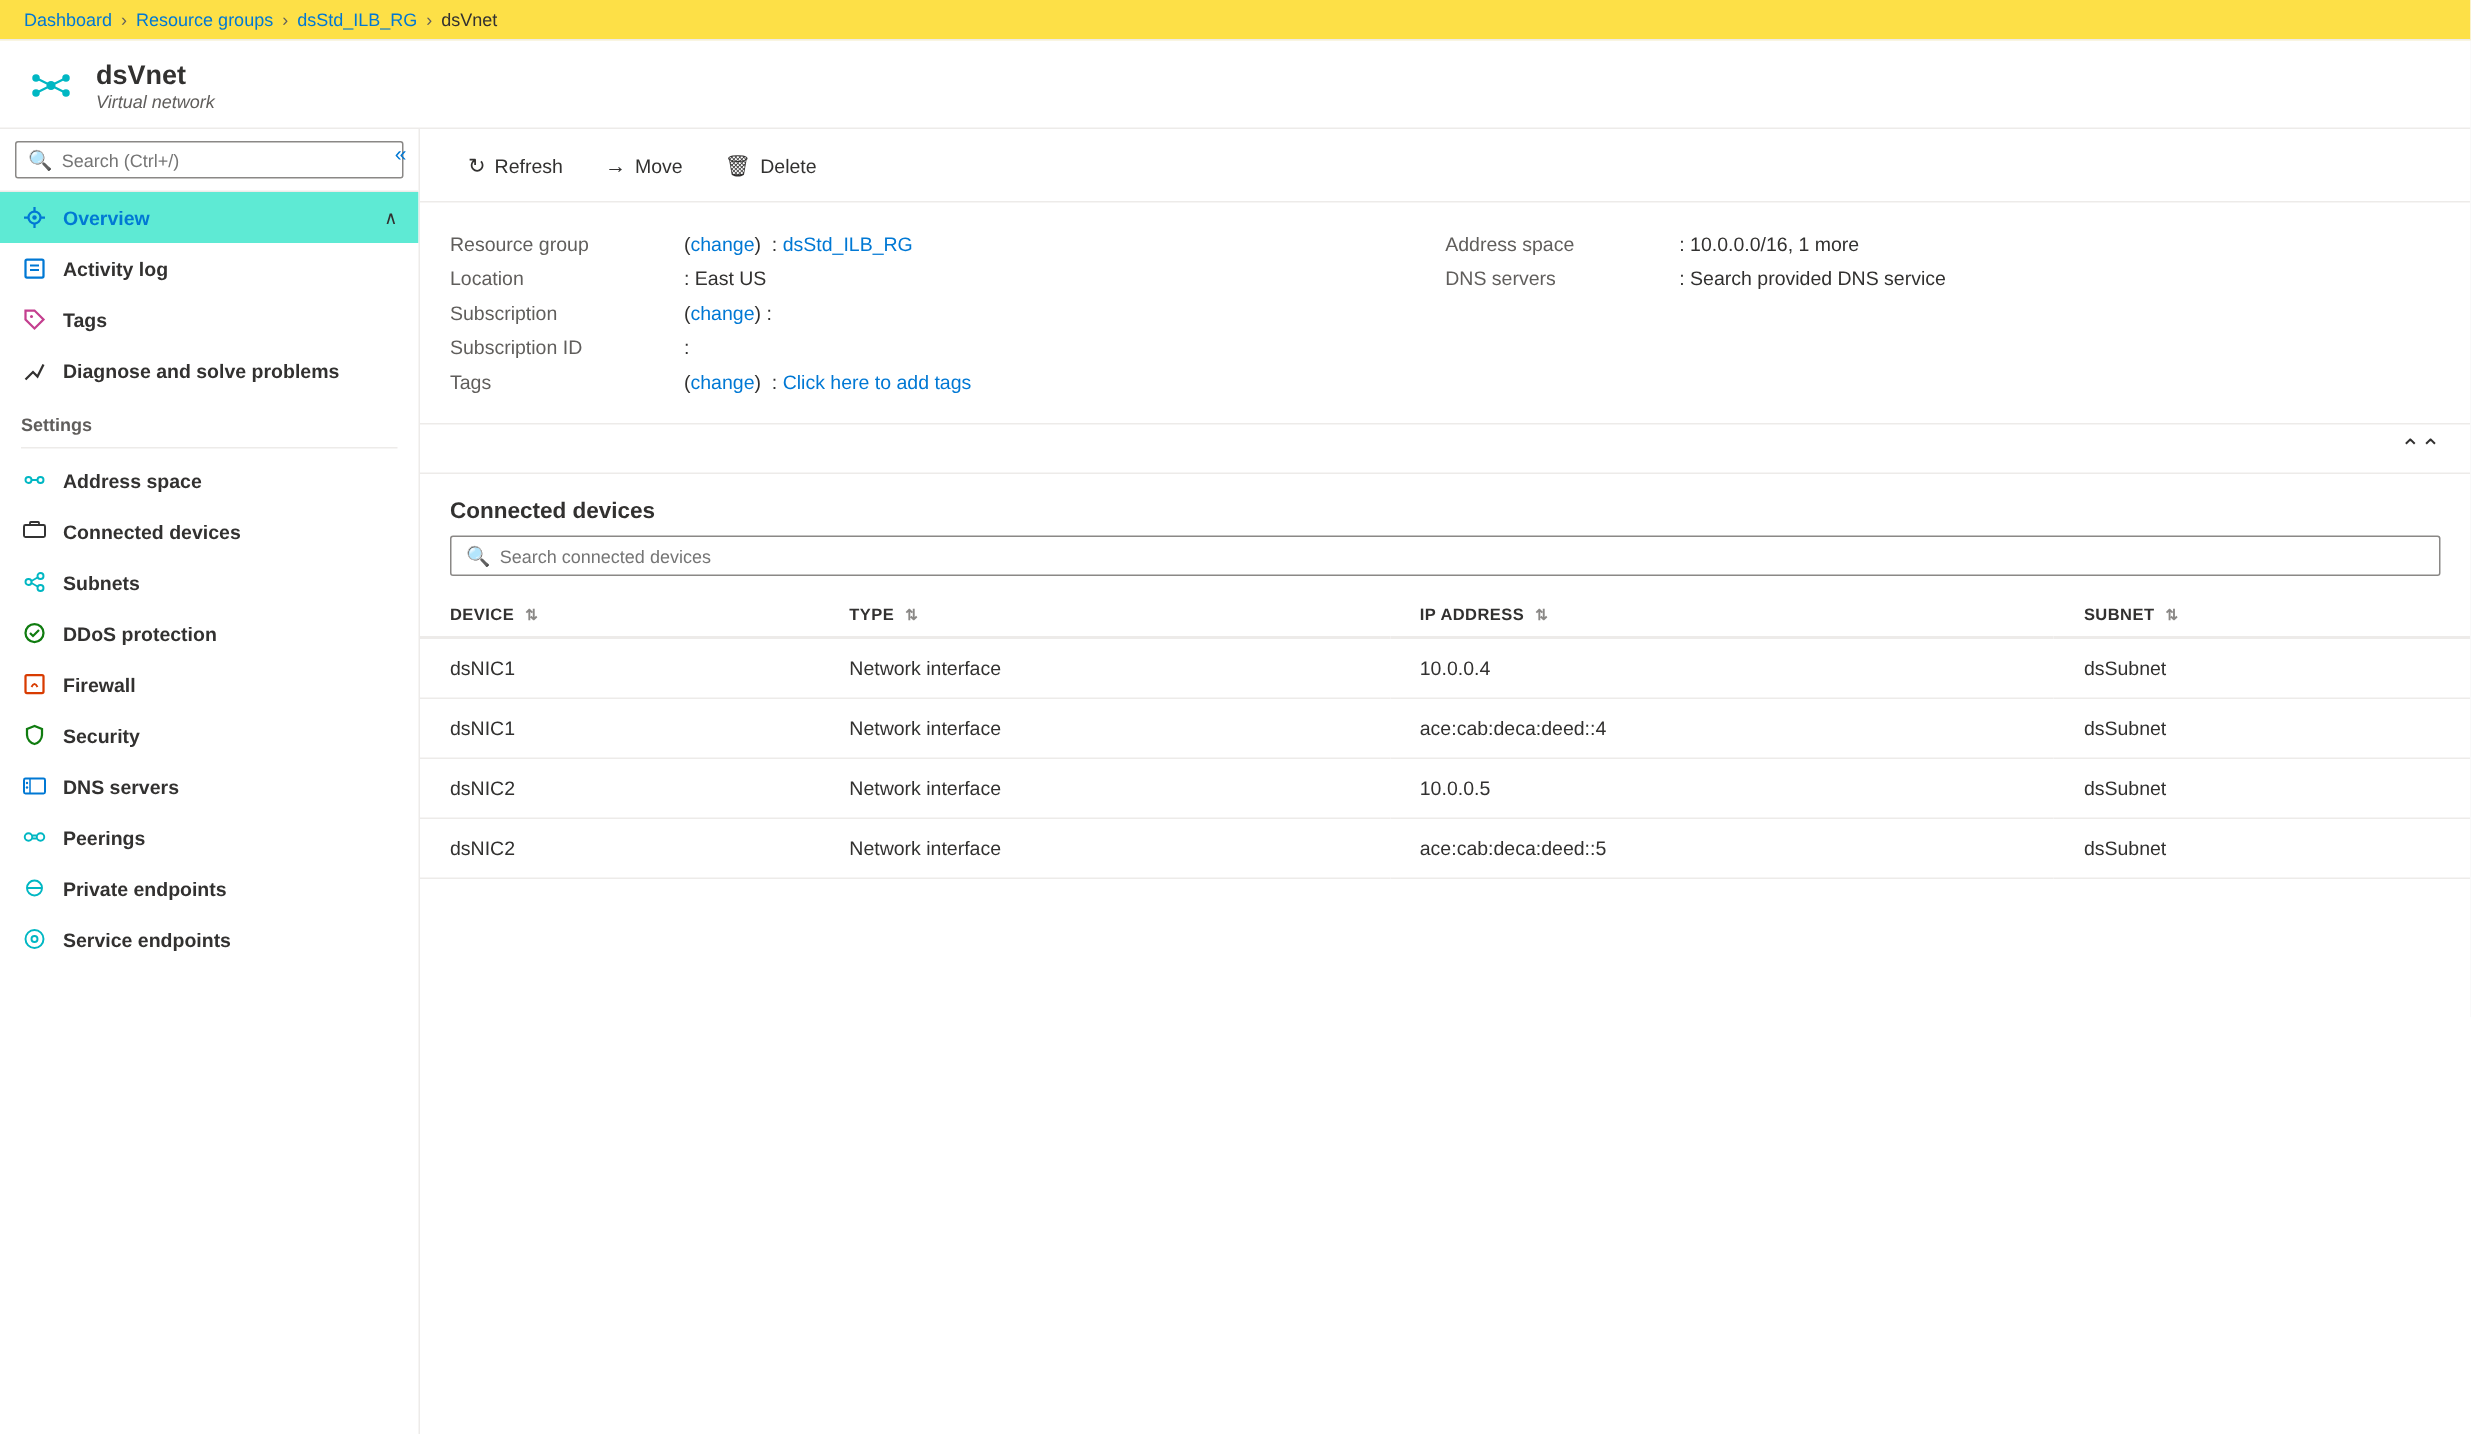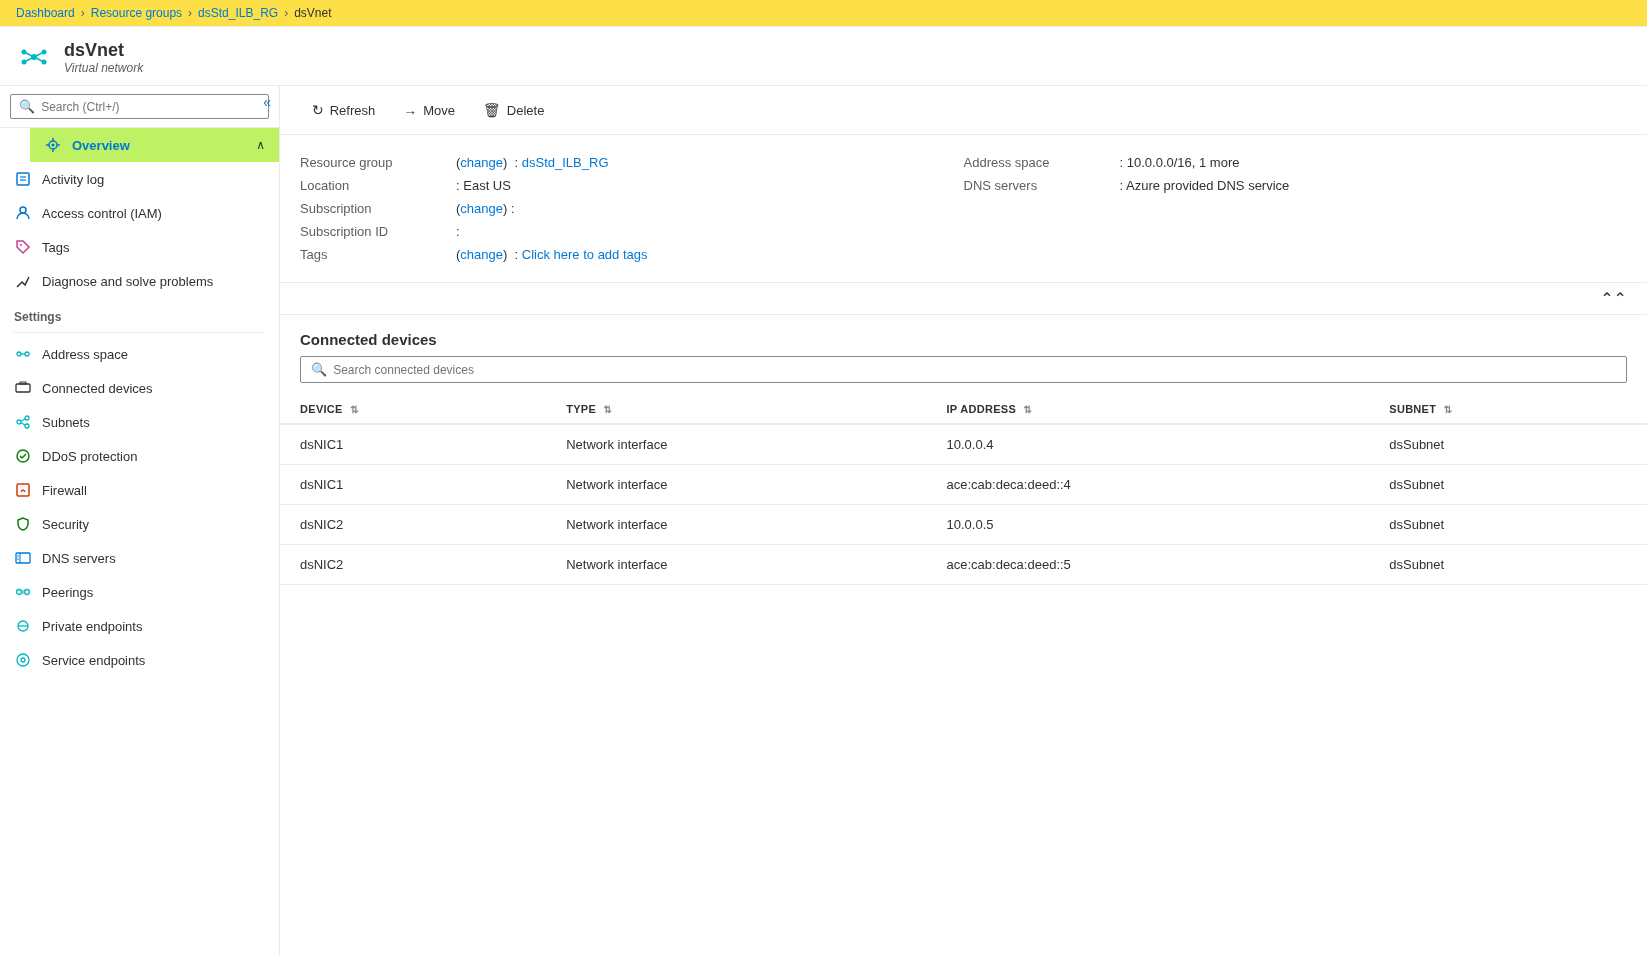--- a/index.html
+++ b/index.html
@@ -67,22 +67,23 @@
       border: 1px solid #8a8886; border-radius: 2px;
       padding: 4px 8px; gap: 6px; background: #fff;
     }
     .search-input-wrap input {
       border: none; outline: none; font-size: 12px; width: 100%; color: #605e5c;
     }
     .nav-item {
       display: flex; align-items: center; gap: 10px;
       padding: 8px 14px; cursor: pointer; color: #323130;
       font-size: 13px;
-    }
-    .nav-item.active { background: #bef264; color: #0078d4; font-weight: 600; margin-left: 30px; }
+      font-weight: bold;
+    }
+    .nav-item.active { background: #5eead4; color: #0078d4; font-weight: 600; }
     .nav-item.active .nav-label { color: #0078d4; }
     .nav-icon { width: 18px; height: 18px; display: flex; align-items: center; justify-content: center; flex-shrink: 0; }
     .nav-collapse-btn {
       margin-left: auto; background: none; border: none; cursor: pointer; color: #323130; font-size: 12px;
     }
     .settings-label {
       padding: 12px 14px 4px 14px;
       font-size: 12px; font-weight: 600; color: #605e5c;
       text-transform: none;
     }
@@ -247,29 +248,20 @@
       <span class="nav-icon">
         <svg width="16" height="16" viewBox="0 0 16 16">
             <rect x="2" y="2" width="12" height="12" rx="1" fill="none" stroke="#0078d4" stroke-width="1.5"></rect>
             <line x1="5" y1="6" x2="11" y2="6" stroke="#0078d4" stroke-width="1.2"></line>
             <line x1="5" y1="9" x2="11" y2="9" stroke="#0078d4" stroke-width="1.2"></line>
           </svg>
       </span>
       <span class="nav-label">Activity log</span>
     </div>
 
-    <div class="nav-item">
-      <span class="nav-icon">
-        <svg width="16" height="16" viewBox="0 0 16 16">
-            <circle cx="8" cy="5" r="3" fill="none" stroke="#0078d4" stroke-width="1.5"></circle>
-            <path d="M2 14c0-3.3 2.7-6 6-6s6 2.7 6 6" fill="none" stroke="#0078d4" stroke-width="1.5"></path>
-          </svg>
-      </span>
-      <span class="nav-label">Access control (IAM)</span>
-    </div>
 
     <div class="nav-item">
       <span class="nav-icon">
         <svg width="16" height="16" viewBox="0 0 16 16">
             <path d="M2 2h6l6 6-6 6-6-6V2z" fill="none" stroke="#c43f8f" stroke-width="1.5"></path>
             <circle cx="6" cy="6" r="1" fill="#c43f8f"></circle>
           </svg>
       </span>
       <span class="nav-label">Tags</span>
     </div>
@@ -444,21 +436,21 @@
         </div>
       </div>
 
       <div>
         <div class="info-row">
           <span class="info-label">Address space</span>
           <span class="info-value">: <span>10.0.0.0/16, 1 more</span></span>
         </div>
         <div class="info-row">
           <span class="info-label">DNS servers</span>
-          <span class="info-value">: <span>Azure provided DNS service</span></span>
+          <span class="info-value">: <span>Search provided DNS service</span></span>
         </div>
       </div>
     </div>
 
     <div class="overview-collapse">
       <span>⌃⌃</span>
     </div>
 
     <div>
       <div class="section-title">Connected devices</div>

